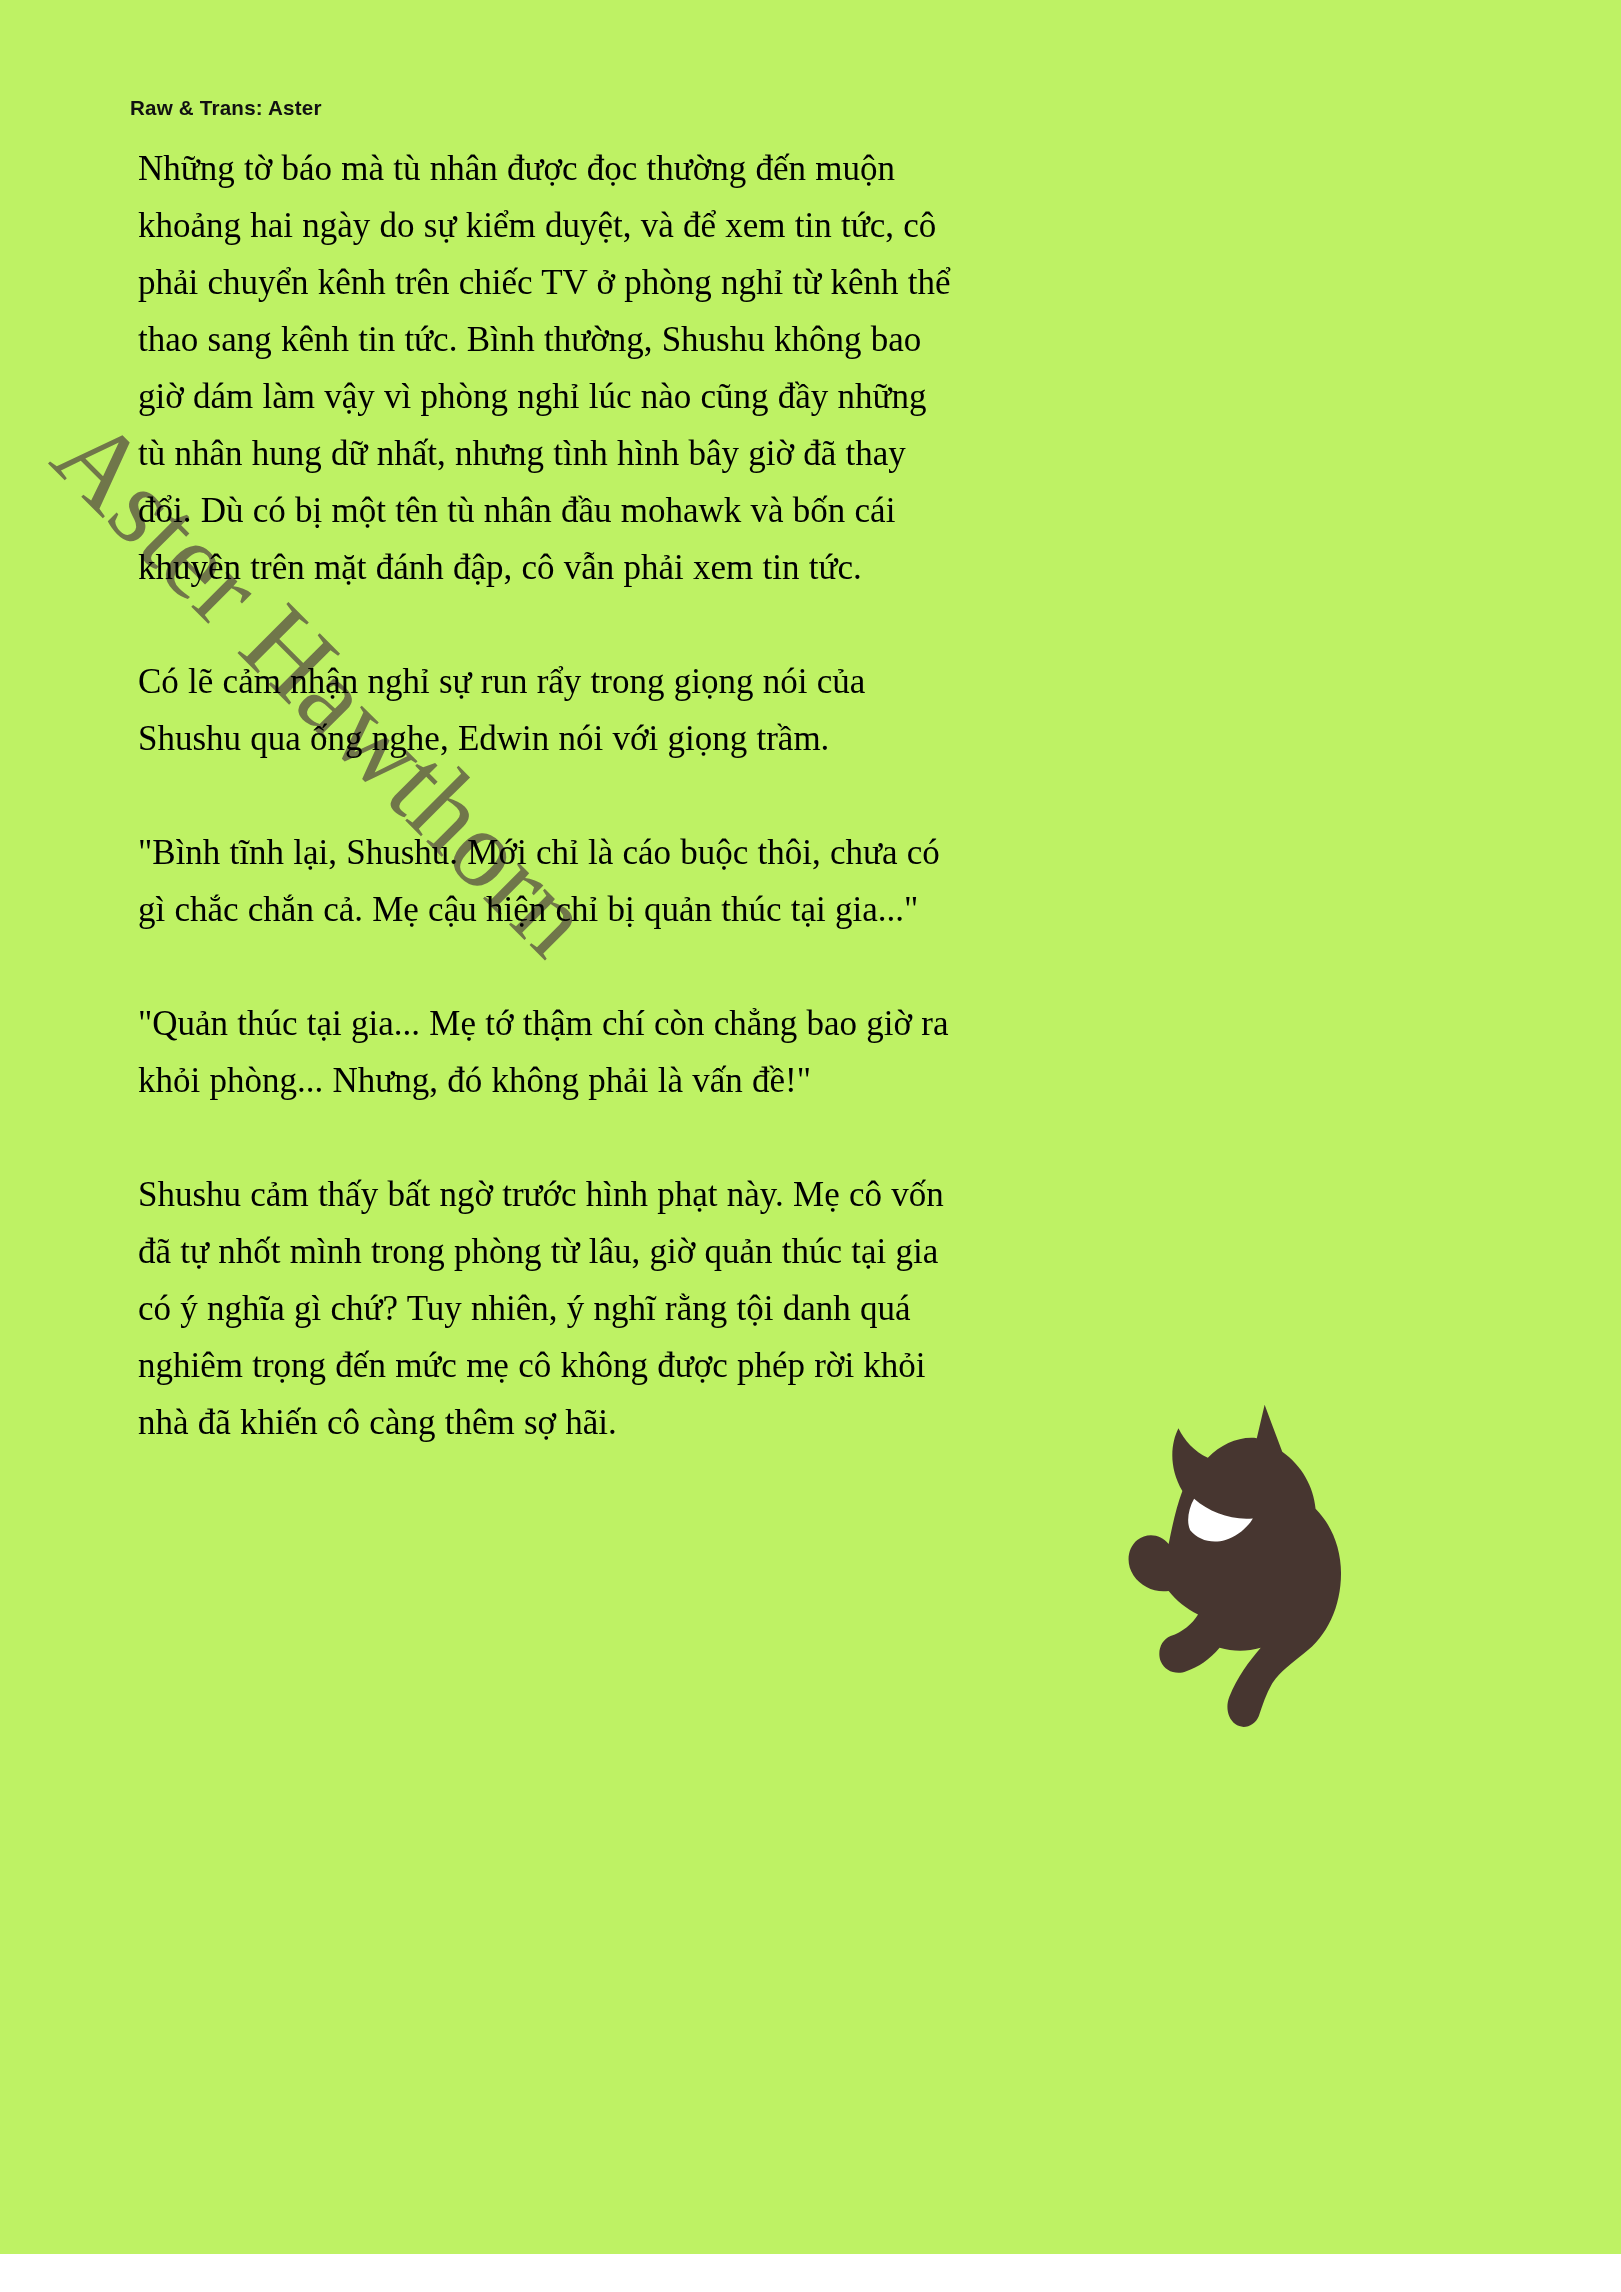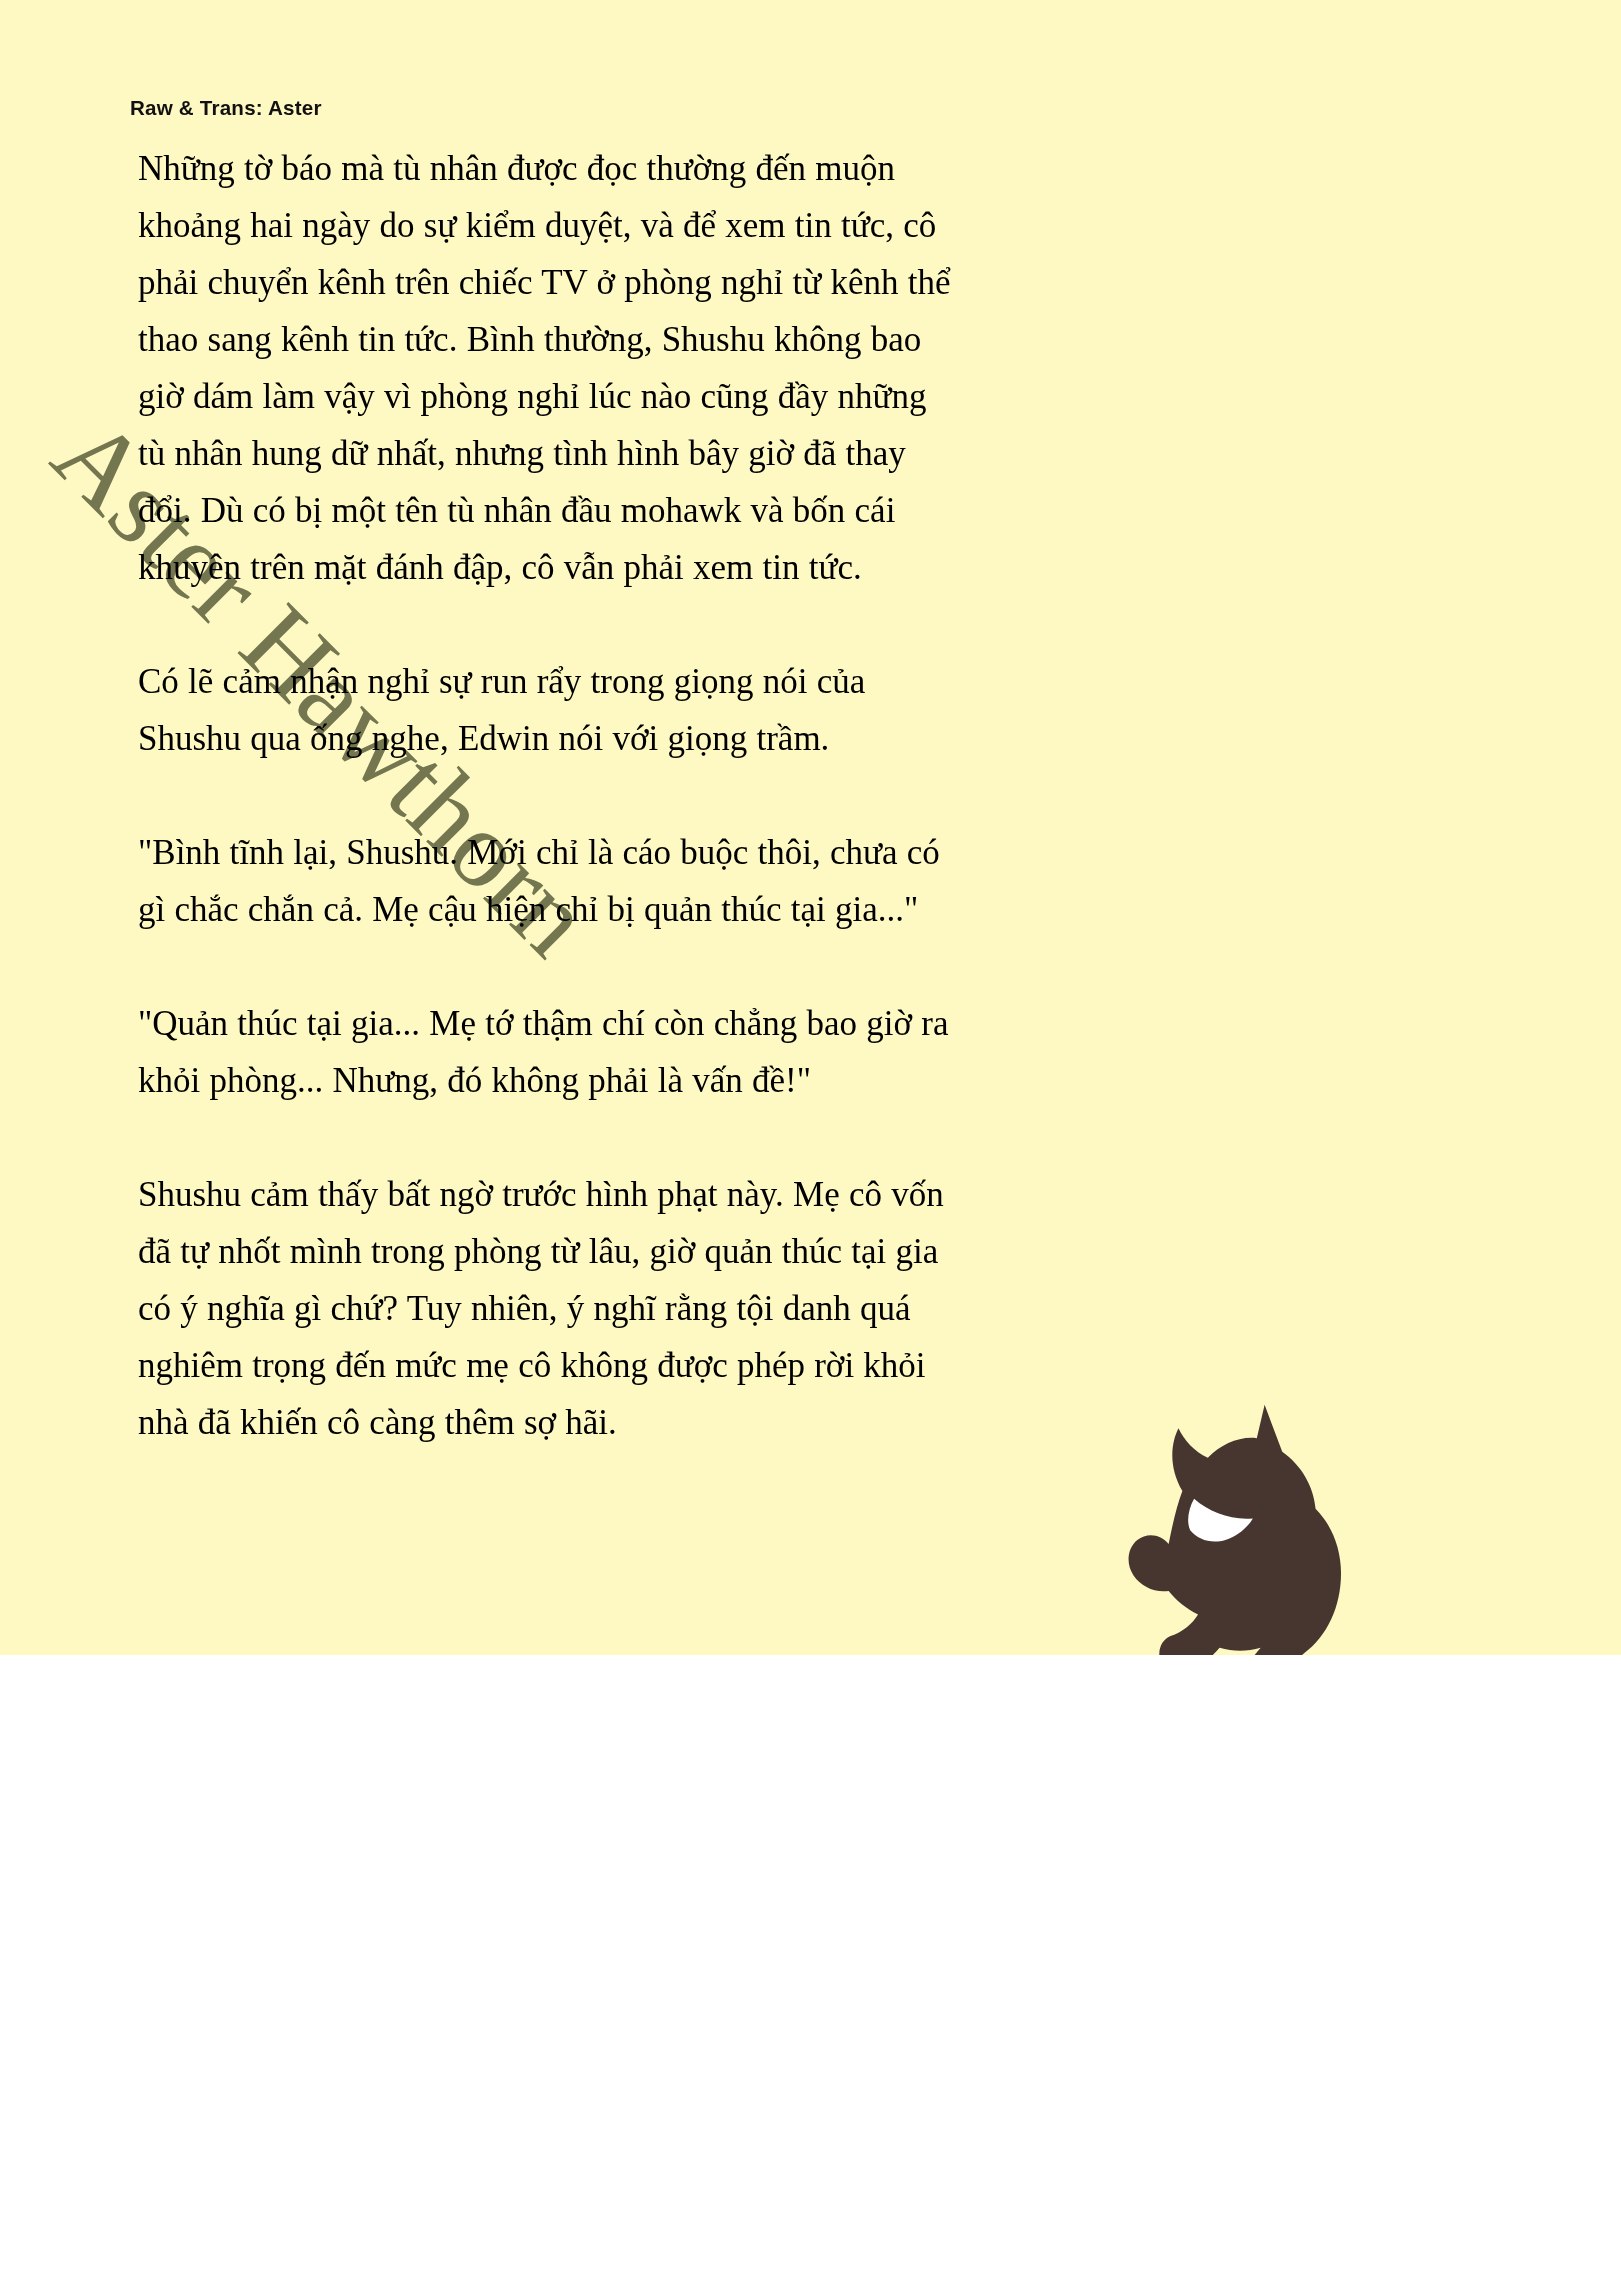--- a/index.html
+++ b/index.html
@@ -6,22 +6,22 @@
     margin: 0;
     padding: 0;
     background: #ffffff;
   }
   body {
     font-family: "Liberation Serif", "DejaVu Serif", serif;
   }
   #page {
     position: relative;
     width: 1621px;
-    height: 1655px;
-    background: #fef9c3;
+    height: 2254px;
+    background: #bef264;
     overflow: hidden;
   }
 
   
   .running-head {
     position: absolute;
     left: 130px;
     top: 96px;
     font-family: "Liberation Sans", "DejaVu Sans", sans-serif;
     font-size: 20.6px;

